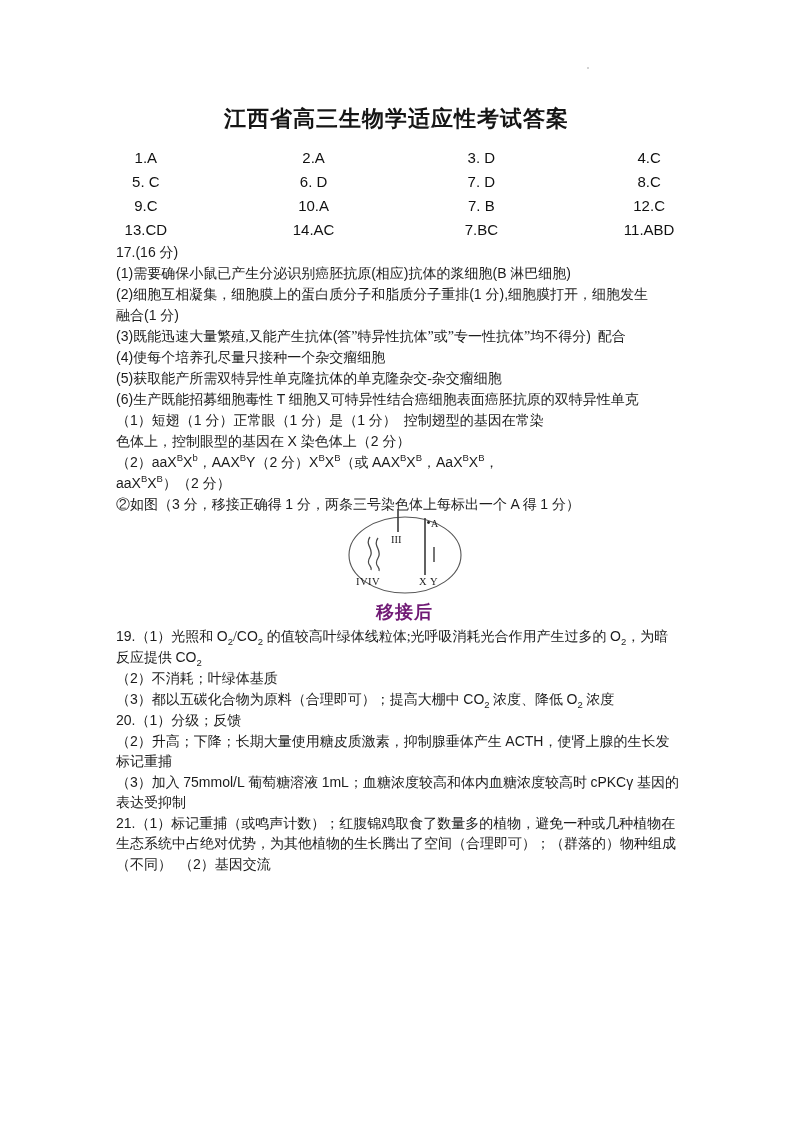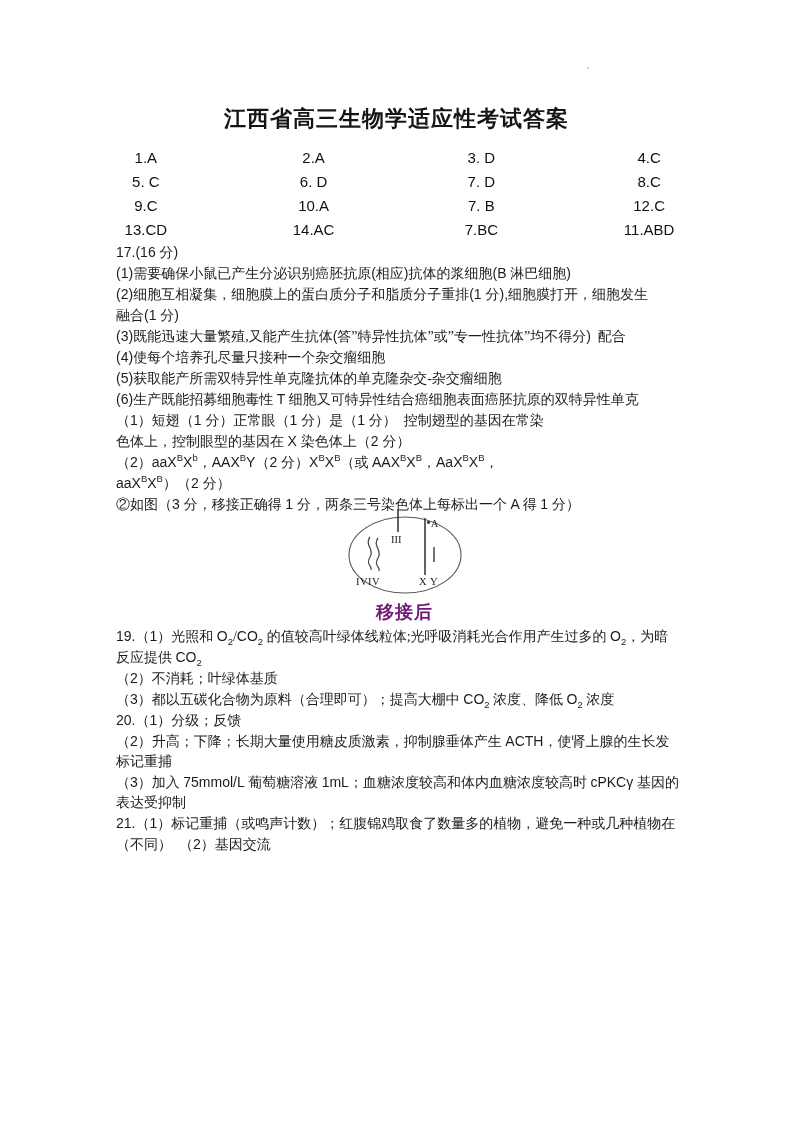--- a/index.html
+++ b/index.html
@@ -109,15 +109,16 @@
     <div class="bl"><span class="lat">19.</span>（<span class="lat">1</span>）光照和 <span class="lat">O</span><sub><span class="lat">2</span></sub>/<span class="lat">CO</span><sub><span class="lat">2</span></sub> 的值较高叶绿体线粒体;光呼吸消耗光合作用产生过多的 <span class="lat">O</span><sub><span class="lat">2</span></sub>，为暗</div>
     <div class="bl">反应提供 <span class="lat">CO</span><sub><span class="lat">2</span></sub></div>
     <div class="bl">（<span class="lat">2</span>）不消耗；叶绿体基质</div>
     <div class="bl">（<span class="lat">3</span>）都以五碳化合物为原料（合理即可）；提高大棚中 <span class="lat">CO</span><sub><span class="lat">2</span></sub> 浓度、降低 <span class="lat">O</span><sub><span class="lat">2</span></sub> 浓度</div>
     <div class="bl"><span class="lat">20.</span>（<span class="lat">1</span>）分级；反馈</div>
     <div class="bl">（<span class="lat">2</span>）升高；下降；长期大量使用糖皮质激素，抑制腺垂体产生 <span class="lat">ACTH</span>，使肾上腺的生长发</div>
     <div class="bl">标记重捕</div>
     <div class="bl">（<span class="lat">3</span>）加入 <span class="lat">75mmol/L </span>葡萄糖溶液 <span class="lat">1mL</span>；血糖浓度较高和体内血糖浓度较高时 <span class="lat">cPKCγ </span>基因的</div>
     <div class="bl">表达受抑制</div>
     <div class="bl"><span class="lat">21.</span>（<span class="lat">1</span>）标记重捕（或鸣声计数）；红腹锦鸡取食了数量多的植物，避免一种或几种植物在</div>
+    <div class="bl">生态系统中占绝对优势，为其他植物的生长腾出了空间（合理即可）；（群落的）物种组成</div>
     <div class="bl">（不同）&nbsp;&nbsp;（<span class="lat">2</span>）基因交流</div>
   </div>
 </div>
 
 </body></html>

